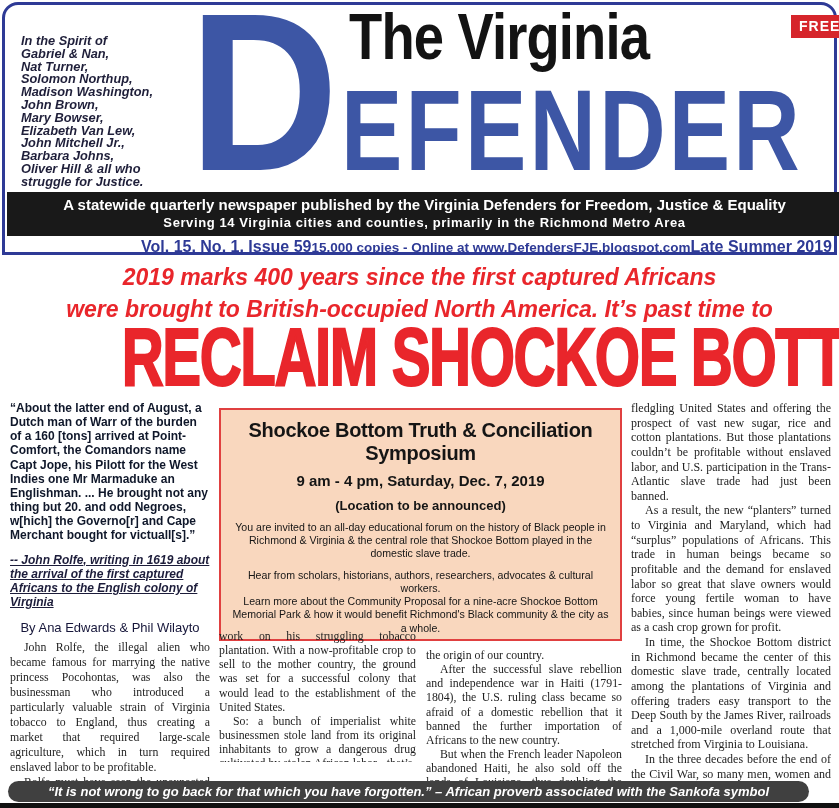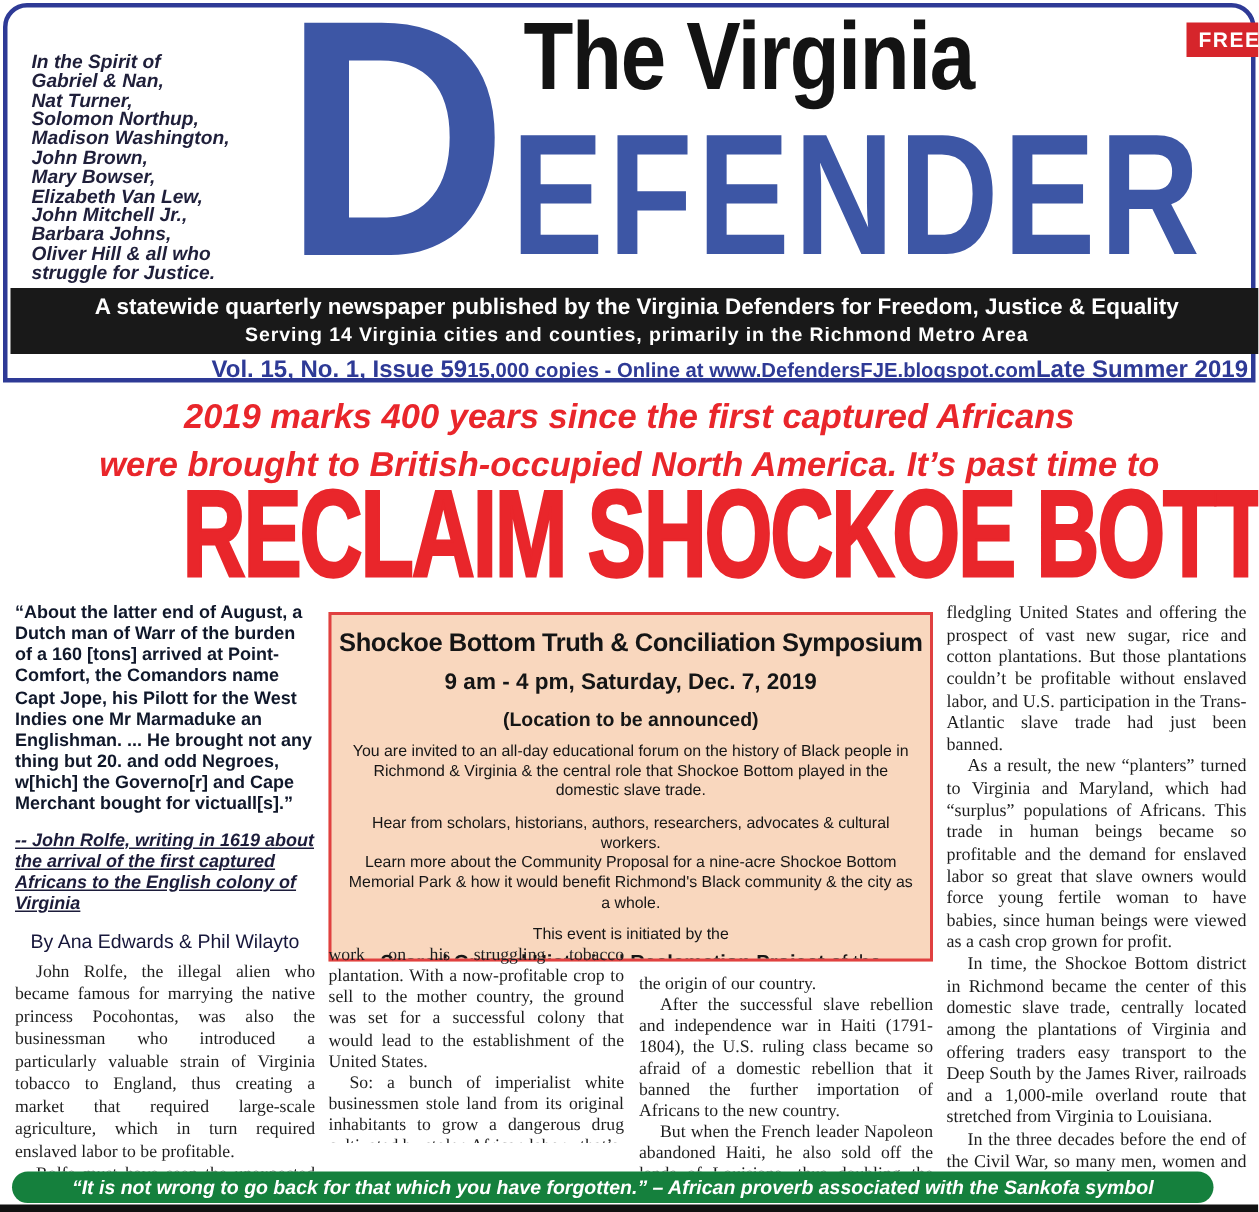--- a/index.html
+++ b/index.html
@@ -53,32 +53,32 @@
   .serif p{font-family:"Liberation Serif",serif;font-size:11.8px;margin:0;
     text-align:justify;color:#1d1d1d;}
   .col2 p,.col3 p{line-height:1.2;}
   .col4 p{line-height:1.22;font-size:12px;}
   .indent{text-indent:14px;}
 
   
   .sym-box{position:absolute;left:219px;top:408px;width:403px;height:233px;
     background:#f9d7be;border:2.5px solid #e04040;box-sizing:border-box;
     text-align:center;overflow:hidden;color:#151515;}
-  .sym-title{font-size:17px;font-weight:bold;margin-top:9px;letter-spacing:-0.3px;}
+  .sym-title{font-size:20px;font-weight:bold;margin-top:9px;letter-spacing:-0.3px;}
   .sym-dt{font-size:15px;font-weight:bold;margin-top:7px;}
   .sym-loc{font-size:13px;font-weight:bold;margin-top:9px;}
   .sym-p{font-size:10.6px;line-height:1.25;margin:8px 10px 0;}
   .sym-pre{white-space:pre-line;}
   .sym-init{font-size:10.6px;margin-top:8px;}
   .sym-proj{font-size:13.5px;margin-top:5px;}
   .sym-proj b,.sym-org{font-weight:bold;}
 
   
   .proverb{position:absolute;left:8px;top:781px;width:801px;height:21px;
-    background:#15803d;border-radius:12px;color:#fff;text-align:center;
+    background:#404040;border-radius:12px;color:#fff;text-align:center;
     font-size:13px;font-weight:bold;font-style:italic;line-height:21px;box-sizing:border-box;}
   .bottom-strip{position:absolute;left:0;top:803px;width:839px;height:5px;background:#111;}
 </style>
 </head>
 <body>
 
 <div class="page">
 
   <div class="mast-frame">
     <div class="spirit">In the Spirit of

